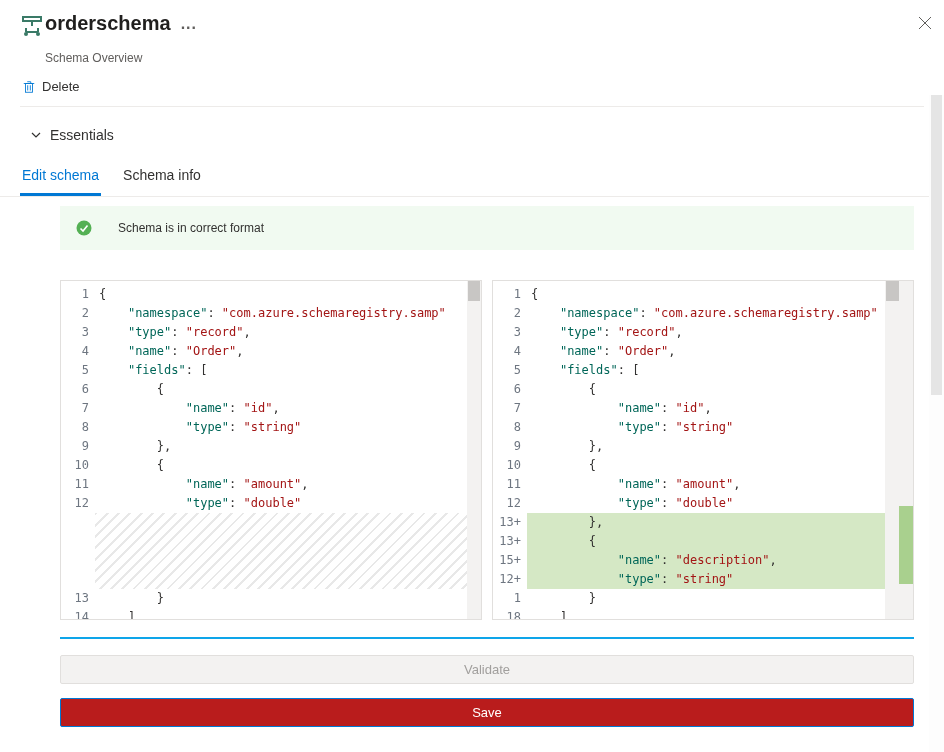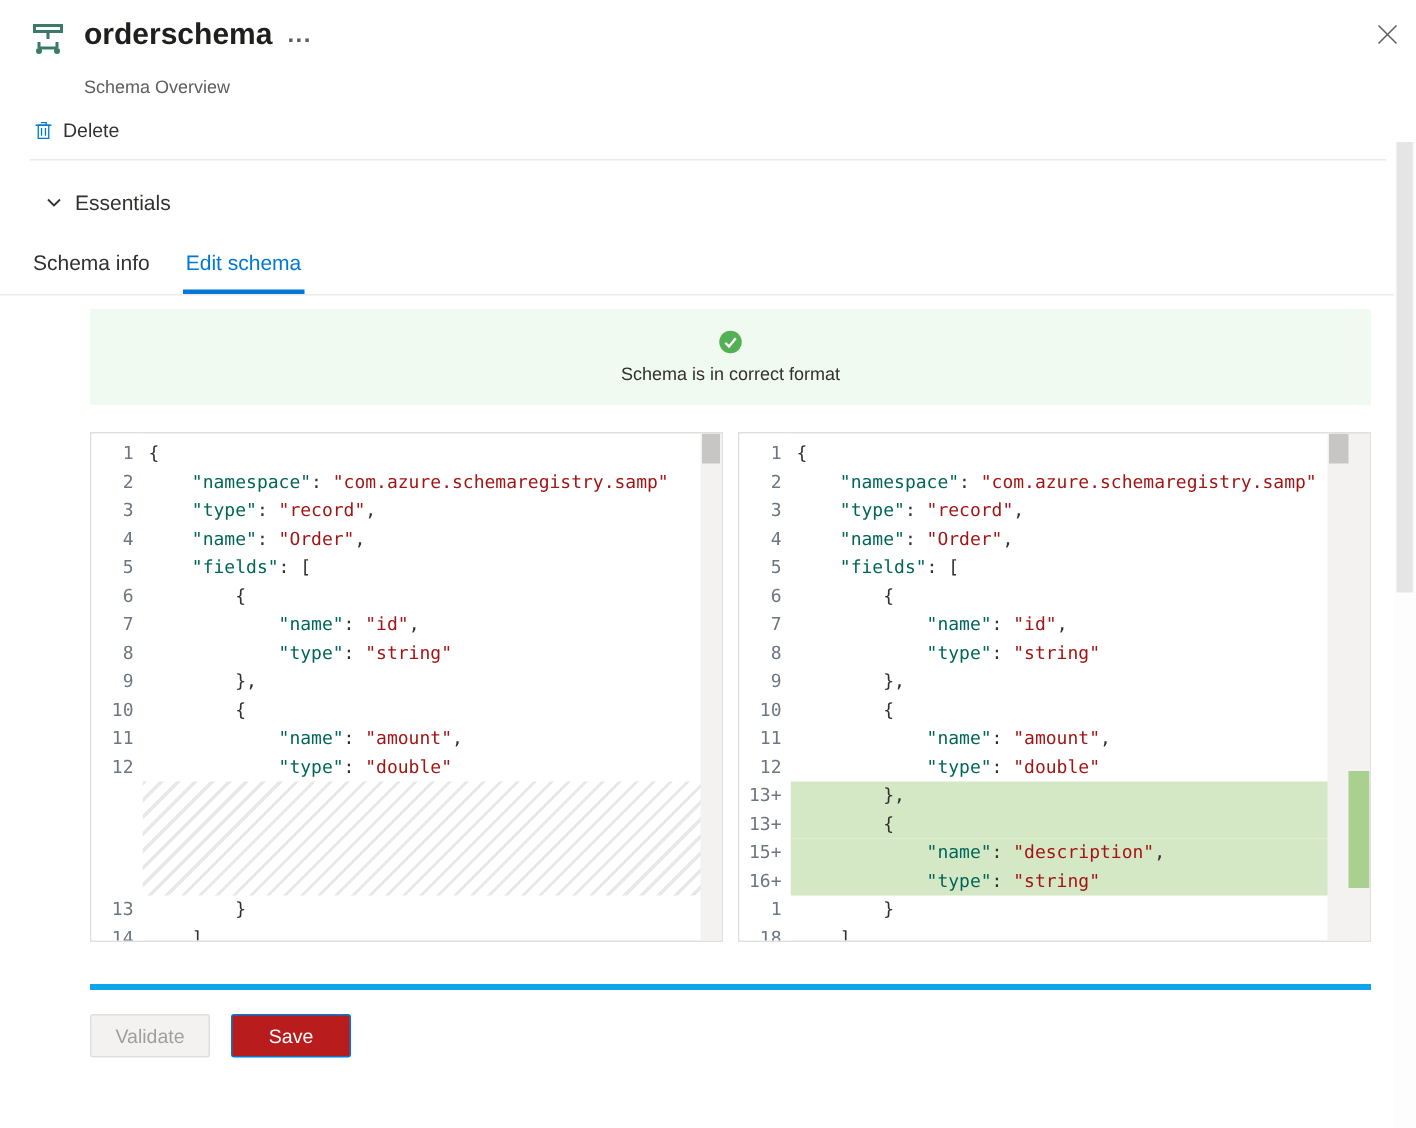--- a/index.html
+++ b/index.html
@@ -10,21 +10,21 @@
     background: #fff;
     width: 944px;
     height: 752px;
     overflow: hidden;
     position: relative;
   }
   .header {
     display: flex;
     align-items: flex-start;
     padding: 12px 4px 8px 20px;
-    gap: 12px;
+    gap: 1px;
   }
   .schema-icon {
     width: 24px; height: 24px;
     margin-top: 2px;
   }
   .title-block { flex-grow:1; }
   .title {
     font-size: 20px;
     font-weight: 600;
     color: #201f1e;
@@ -73,23 +73,22 @@
   }
   .content-scroll {
     position:absolute;
     top:176px; left:0; right:0; bottom:0;
     overflow-y:scroll;
   }
   .content-inner { padding:30px 30px 60px 60px; }
   .status-banner {
     background:#f1faf1;
     padding:14px 16px;
-    display:flex; align-items:center; gap:6px;
-    margin-bottom:18px;
-    flex-direction:column;
+    display:flex; align-items:center; gap:26px;
+    margin-bottom:30px;
   }
   .check-icon { width:16px; height:16px; flex-shrink:0; }
   .status-text { font-size:12px; color:#323130; }
   .diff-wrap {
     display:flex; gap:10px;
   }
   .editor {
     flex:1;
     border:1px solid #e1dfdd;
     height:340px;
@@ -128,24 +127,24 @@
   }
   .scrollbar-thumb {
     position:absolute; left:1px; width:12px; background:#c8c6c4;
   }
   .right-strip {
     position:absolute; right:0; top:0; width:14px; height:100%;
     background:#f3f2f1;
   }
   .strip-mark { position:absolute; left:0; width:100%; background:#a9d08e; }
   .footer {
-    border-top:4px solid #0ea5e9;
-    margin-top:28px;
+    border-top:2px solid #0ea5e9;
+    margin-top:17px;
     padding-top:16px;
-    display:flex; gap:14px;
+    display:flex; gap:14px;flex-direction:column;
   }
   .btn {
     min-width:80px; padding:6px 16px;
     font-size:13px; border-radius:2px; cursor:pointer;
   }
   .btn-secondary { background:#fff; border:1px solid #8a8886; color:#323130; }
   .btn-secondary.disabled { background:#f3f2f1; border-color:#e1dfdd; color:#a19f9d; }
   .btn-primary { background:#b91c1c; border:1px solid #0078d4; color:#fff; }
   .page-scrollbar {
     position:absolute; right:0; top:95px; bottom:0; width:15px;
@@ -200,22 +199,22 @@
 <div class="section">
   <div class="essentials">
     <svg class="chevron" viewBox="0 0 12 12">
       <path d="M2 4 L6 8 L10 4" fill="none" stroke="#323130" stroke-width="1.2"></path>
     </svg>
     <span>Essentials</span>
   </div>
 </div>
 
 <div class="tabs">
+  <div class="tab active">Edit schema</div>
   <div class="tab">Schema info</div>
-  <div class="tab active">Edit schema</div>
 </div>
 
 <div class="content-scroll">
   <div class="content-inner">
 
     <div class="status-banner">
       <svg class="check-icon" viewBox="0 0 16 16">
         <circle cx="8" cy="8" r="7.5" fill="#54b054"></circle>
         <path d="M4.5 8.5 L7 11 L11.5 5.5" fill="none" stroke="#fff" stroke-width="1.6"></path>
       </svg>
@@ -261,21 +260,21 @@
             <div>6</div>
             <div>7</div>
             <div>8</div>
             <div>9</div>
             <div>10</div>
             <div>11</div>
             <div>12</div>
             <div>13+</div>
             <div>13+</div>
             <div>15+</div>
-            <div>16+</div>
+            <div>12+</div>
             <div>1</div>
             <div>18</div>
           </div>
         <div class="code" id="right-code"><div class="code-line">{</div><div class="code-line">    <span class="tok-key">"namespace"</span>: <span class="tok-str">"com.azure.schemaregistry.samp"</span></div><div class="code-line">    <span class="tok-key">"type"</span>: <span class="tok-str">"record"</span>,</div><div class="code-line">    <span class="tok-key">"name"</span>: <span class="tok-str">"Order"</span>,</div><div class="code-line">    <span class="tok-key">"fields"</span>: [</div><div class="code-line">        {</div><div class="code-line">            <span class="tok-key">"name"</span>: <span class="tok-str">"id"</span>,</div><div class="code-line">            <span class="tok-key">"type"</span>: <span class="tok-str">"string"</span></div><div class="code-line">        },</div><div class="code-line">        {</div><div class="code-line">            <span class="tok-key">"name"</span>: <span class="tok-str">"amount"</span>,</div><div class="code-line">            <span class="tok-key">"type"</span>: <span class="tok-str">"double"</span></div><div class="code-line diff-add">        },</div><div class="code-line diff-add">        {</div><div class="code-line diff-add">            <span class="tok-key">"name"</span>: <span class="tok-str">"description"</span>,</div><div class="code-line diff-add">            <span class="tok-key">"type"</span>: <span class="tok-str">"string"</span></div><div class="code-line">        }</div><div class="code-line">    ]</div></div>
         <div class="scrollbar-fake" style="width:28px">
           <div class="scrollbar-thumb" style="top:0;height:20px;width:26px"></div>
           <div class="right-strip">
             <div class="strip-mark" style="top:225px;height:78px"></div>
           </div>
         </div>

